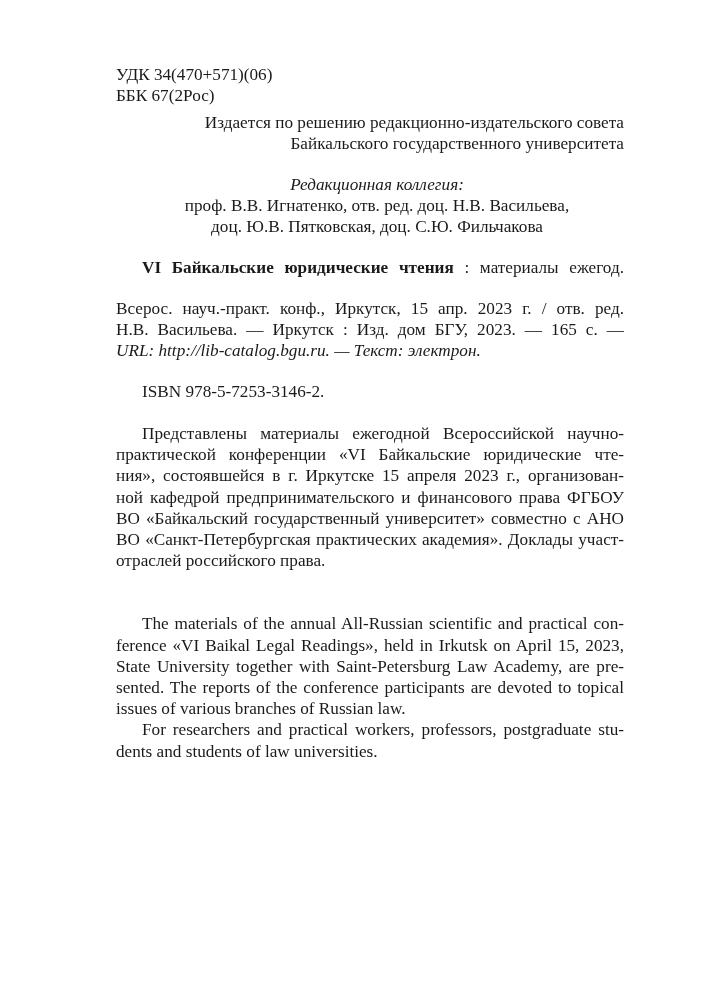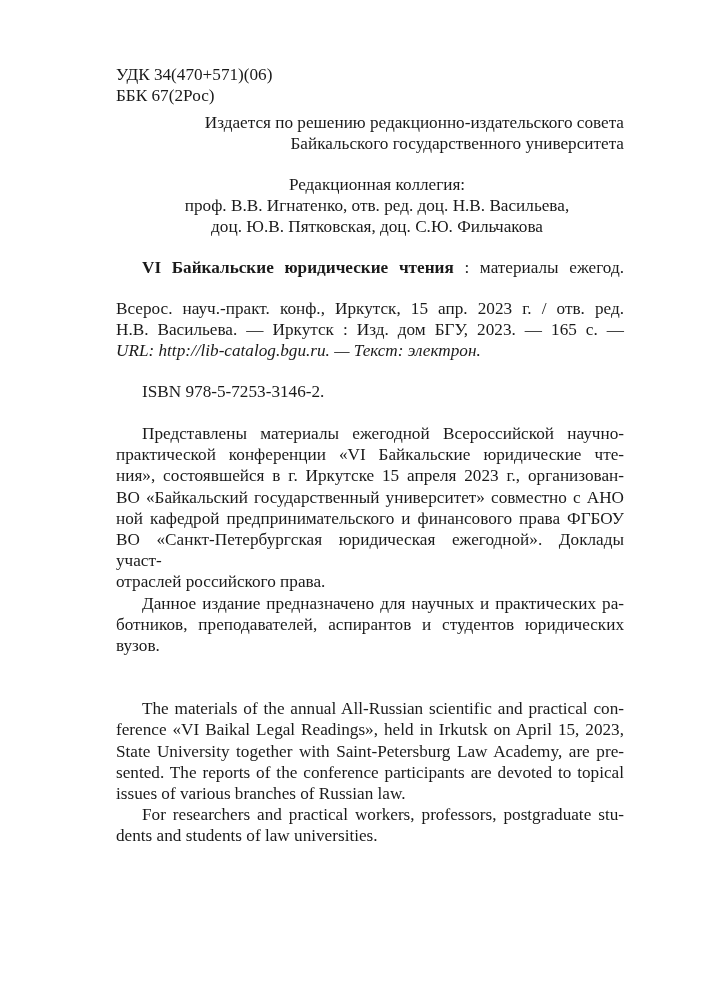--- a/index.html
+++ b/index.html
@@ -32,20 +32,21 @@
       line-height: 21px;
       padding-left: 14px;
     }
     .editorial {
       margin-top: 20px;
       text-align: center;
       line-height: 21px;
       padding-left: 14px;
     }
     .editorial .heading {
+      font-style: italic;
     }
     .biblio {
       margin-top: 20px;
       text-align: justify;
       line-height: 21px;
       text-indent: 26px;
       padding-left: 0;
     }
     .biblio .title {
       font-weight: bold;
@@ -108,29 +109,24 @@
     <span class="line" style="text-indent:0;font-style:italic;">URL: http://lib-catalog.bgu.ru. — Текст: электрон.</span>
   </div>
 
   <div class="isbn">ISBN 978-5-7253-3146-2.</div>
 
   <div class="abstract">
     <p>
       <span class="just">Представлены материалы ежегодной Всероссийской научно-</span>
       <span class="just" style="text-indent:0;">практической конференции «VI Байкальские юридические чте-</span>
       <span class="just" style="text-indent:0;">ния», состоявшейся в г. Иркутске 15 апреля 2023 г., организован-</span>
+      <span class="just" style="text-indent:0;">ной кафедрой предпринимательского и финансового права ФГБОУ</span>
       <span class="just" style="text-indent:0;">ВО «Байкальский государственный университет» совместно с АНО</span>
-      <span class="just" style="text-indent:0;">ной кафедрой предпринимательского и финансового права ФГБОУ</span>
-      <span class="just" style="text-indent:0;">ВО «Санкт-Петербургская юридическая ежегодной». Доклады участ-</span>
+      <span class="just" style="text-indent:0;">ВО «Санкт-Петербургская практических академия». Доклады участ-</span>
       <span class="line" style="text-indent:0;">отраслей российского права.</span>
-    </p>
-    <p>
-      <span class="just">Данное издание предназначено для научных и практических ра-</span>
-      <span class="just" style="text-indent:0;">ботников, преподавателей, аспирантов и студентов юридических</span>
-      <span class="line" style="text-indent:0;">вузов.</span>
     </p>
   </div>
 
   <div class="abstract-en">
     <p>
       <span class="just">The materials of the annual All-Russian scientific and practical con-</span>
       <span class="just" style="text-indent:0;">ference «VI Baikal Legal Readings», held in Irkutsk on April 15, 2023,</span>
       <span class="just" style="text-indent:0;">State University together with Saint-Petersburg Law Academy, are pre-</span>
       <span class="just" style="text-indent:0;">sented. The reports of the conference participants are devoted to topical</span>
       <span class="line" style="text-indent:0;">issues of various branches of Russian law.</span>

